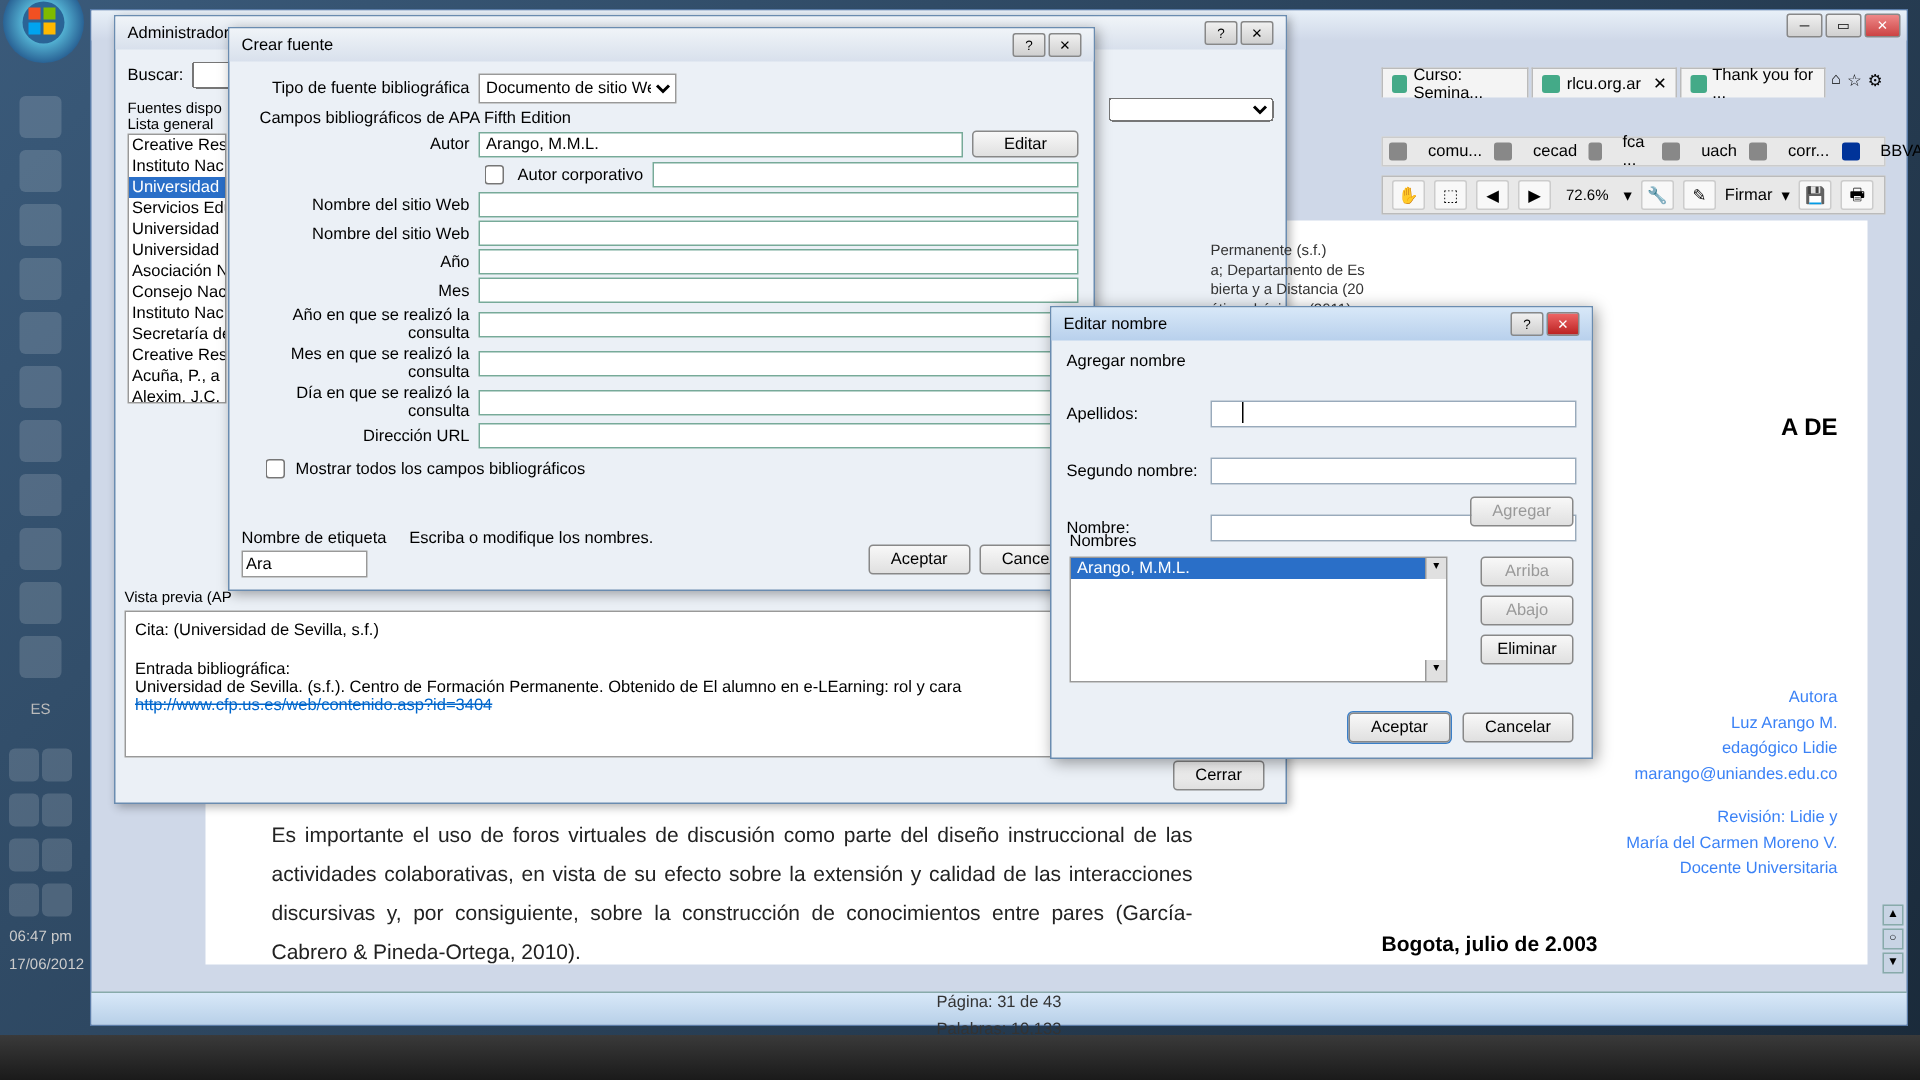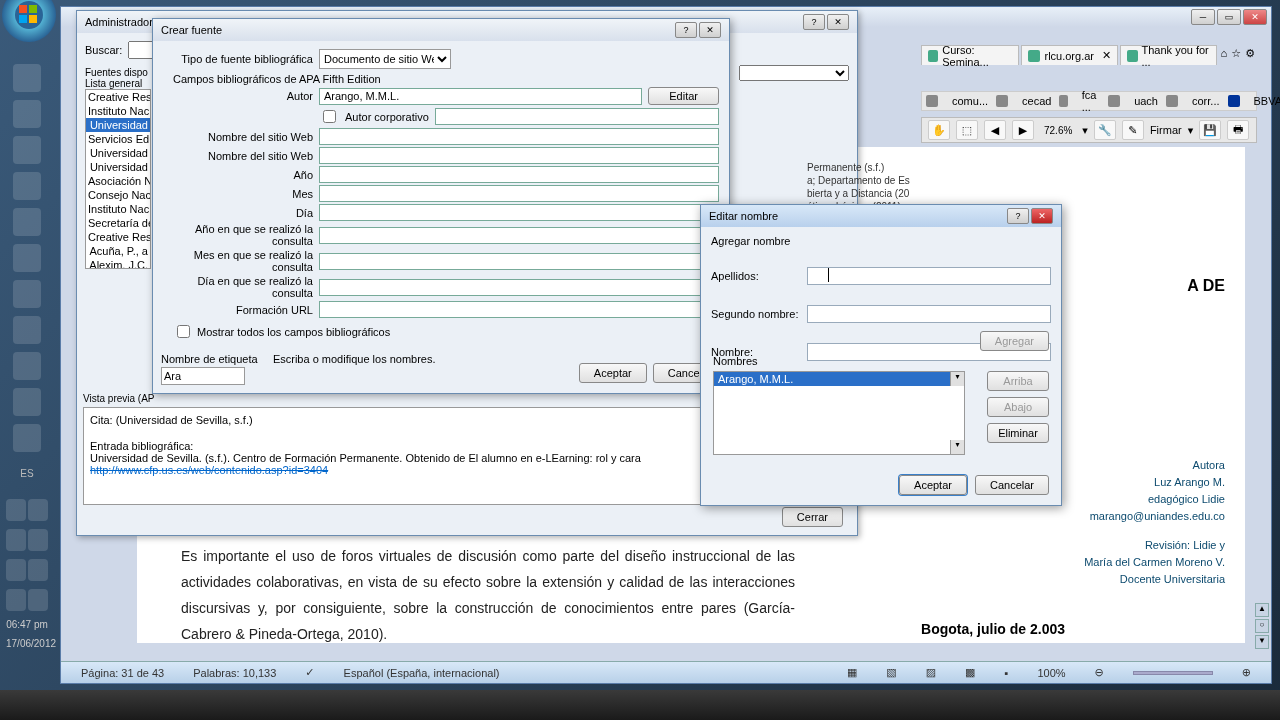--- a/index.html
+++ b/index.html
@@ -38,37 +38,37 @@
 .bm-icon { width: 12px; height: 12px; background: #888; border-radius: 2px; }
 
 
 .pdf-toolbar { position: absolute; top: 110px; left: 860px; right: 14px; height: 26px; background: #e8e8e8; border: 1px solid #bbb; display: flex; align-items: center; gap: 6px; padding: 0 6px; }
 .tb-btn { width: 22px; height: 20px; background: #f8f8f8; border: 1px solid #ccc; border-radius: 2px; display: flex; align-items: center; justify-content: center; }
 .zoom { font-size: 10px; padding: 0 4px; }
 
 
 .doc-page { position: absolute; top: 140px; left: 76px; right: 26px; bottom: 40px; background: #fff; overflow: hidden; padding: 12px; }
 .doc-text { font-size: 14px; line-height: 26px; text-align: justify; color: #222; }
-.doc-right { position: absolute; right: 20px; top: 310px; text-align: right; font-size: 13px; line-height: 17px; color: #0c4a6e; }
+.doc-right { position: absolute; right: 20px; top: 310px; text-align: right; font-size: 13px; line-height: 17px; color: #3b82f6; }
 .doc-date { position: absolute; right: 180px; top: 474px; font-weight: bold; font-size: 14px; }
 
 
-.statusbar { position: absolute; left: 0; right: 0; bottom: 0; height: 22px; background: linear-gradient(#d8e8f8,#b8d0e8); display: flex; align-items: center; gap: 29px; padding: 0 20px; font-size: 10px; color: #333; border-top: 1px solid #8aa; }
+.statusbar { position: absolute; left: 0; right: 0; bottom: 0; height: 22px; background: linear-gradient(#d8e8f8,#b8d0e8); display: flex; align-items: center; gap: 6px; padding: 0 9px; font-size: 10px; color: #333; border-top: 1px solid #8aa; flex-direction: column; }
 .statusbar .spacer { flex: 1; }
 
 
 .admin-dlg { position: absolute; left: 76px; top: 10px; width: 782px; height: 526px; background: #ebf0f6; border: 1px solid #6a8cb0; box-shadow: 2px 2px 6px rgba(0,0,0,0.3); }
 .dlg-title { height: 22px; background: linear-gradient(#f0f4f8,#d8e0ec); padding: 3px 8px; font-size: 11px; display: flex; align-items: center; }
 .dlg-ctrl { margin-left: auto; display: flex; gap: 2px; }
 .dlg-ctrl .win-btn { width: 22px; height: 16px; }
 .admin-body { padding: 8px; }
 .search-row { display: flex; align-items: center; gap: 6px; margin-bottom: 8px; }
 .search-row input { width: 80px; height: 18px; }
 .src-list { width: 66px; height: 180px; border: 1px solid #999; background: #fff; overflow: hidden; font-size: 10px; }
-.src-list div { padding: 1px 2px; white-space: nowrap; text-align: right; }
+.src-list div { padding: 1px 2px; white-space: nowrap; }
 .src-list .sel { background: #2a6fc8; color: #fff; }
 .preview-box { position: absolute; left: 6px; top: 396px; right: 6px; height: 98px; border: 1px solid #999; background: #fff; padding: 6px; font-size: 11px; overflow: hidden; }
 .preview-label { position: absolute; left: 6px; top: 382px; font-size: 10px; }
 .btn { background: linear-gradient(#f8f8f8,#e0e0e0); border: 1px solid #888; border-radius: 3px; padding: 3px 14px; font-size: 11px; cursor: pointer; }
 .cerrar-btn { position: absolute; right: 14px; bottom: 8px; }
 
 
 .crear-dlg { position: absolute; left: 152px; top: 18px; width: 578px; height: 376px; background: #ebf0f6; border: 1px solid #6a8cb0; box-shadow: 2px 2px 8px rgba(0,0,0,0.35); }
 .form-row { display: flex; align-items: center; margin: 2px 0; }
 .form-row label { width: 156px; text-align: right; padding-right: 6px; font-size: 11px; }
@@ -345,37 +345,33 @@
       </div>
     <div class="form-row">
         <label>Año</label>
         <input type="text" style="">
       </div>
     <div class="form-row">
         <label>Mes</label>
         <input type="text" style="">
       </div>
     <div class="form-row">
-        <label>Día</label>
-        <input type="text" style="">
-      </div>
-    <div class="form-row">
         <label>Año en que se realizó la consulta</label>
         <input type="text" style="">
       </div>
     <div class="form-row">
         <label>Mes en que se realizó la consulta</label>
         <input type="text" style="">
       </div>
     <div class="form-row">
         <label>Día en que se realizó la consulta</label>
         <input type="text" style="">
       </div>
     <div class="form-row">
-        <label>Formación URL</label>
+        <label>Dirección URL</label>
         <input type="text" style="">
       </div>
     <div class="check-row">
       <input type="checkbox" style="">
       <span>Mostrar todos los campos bibliográficos</span>
     </div>
   </div>
   <div class="tag-row">
     <div><span>Nombre de etiqueta</span> &nbsp;&nbsp;&nbsp; <span>Escriba o modifique los nombres.</span></div>
     <input type="text" value="Ara" style="">

